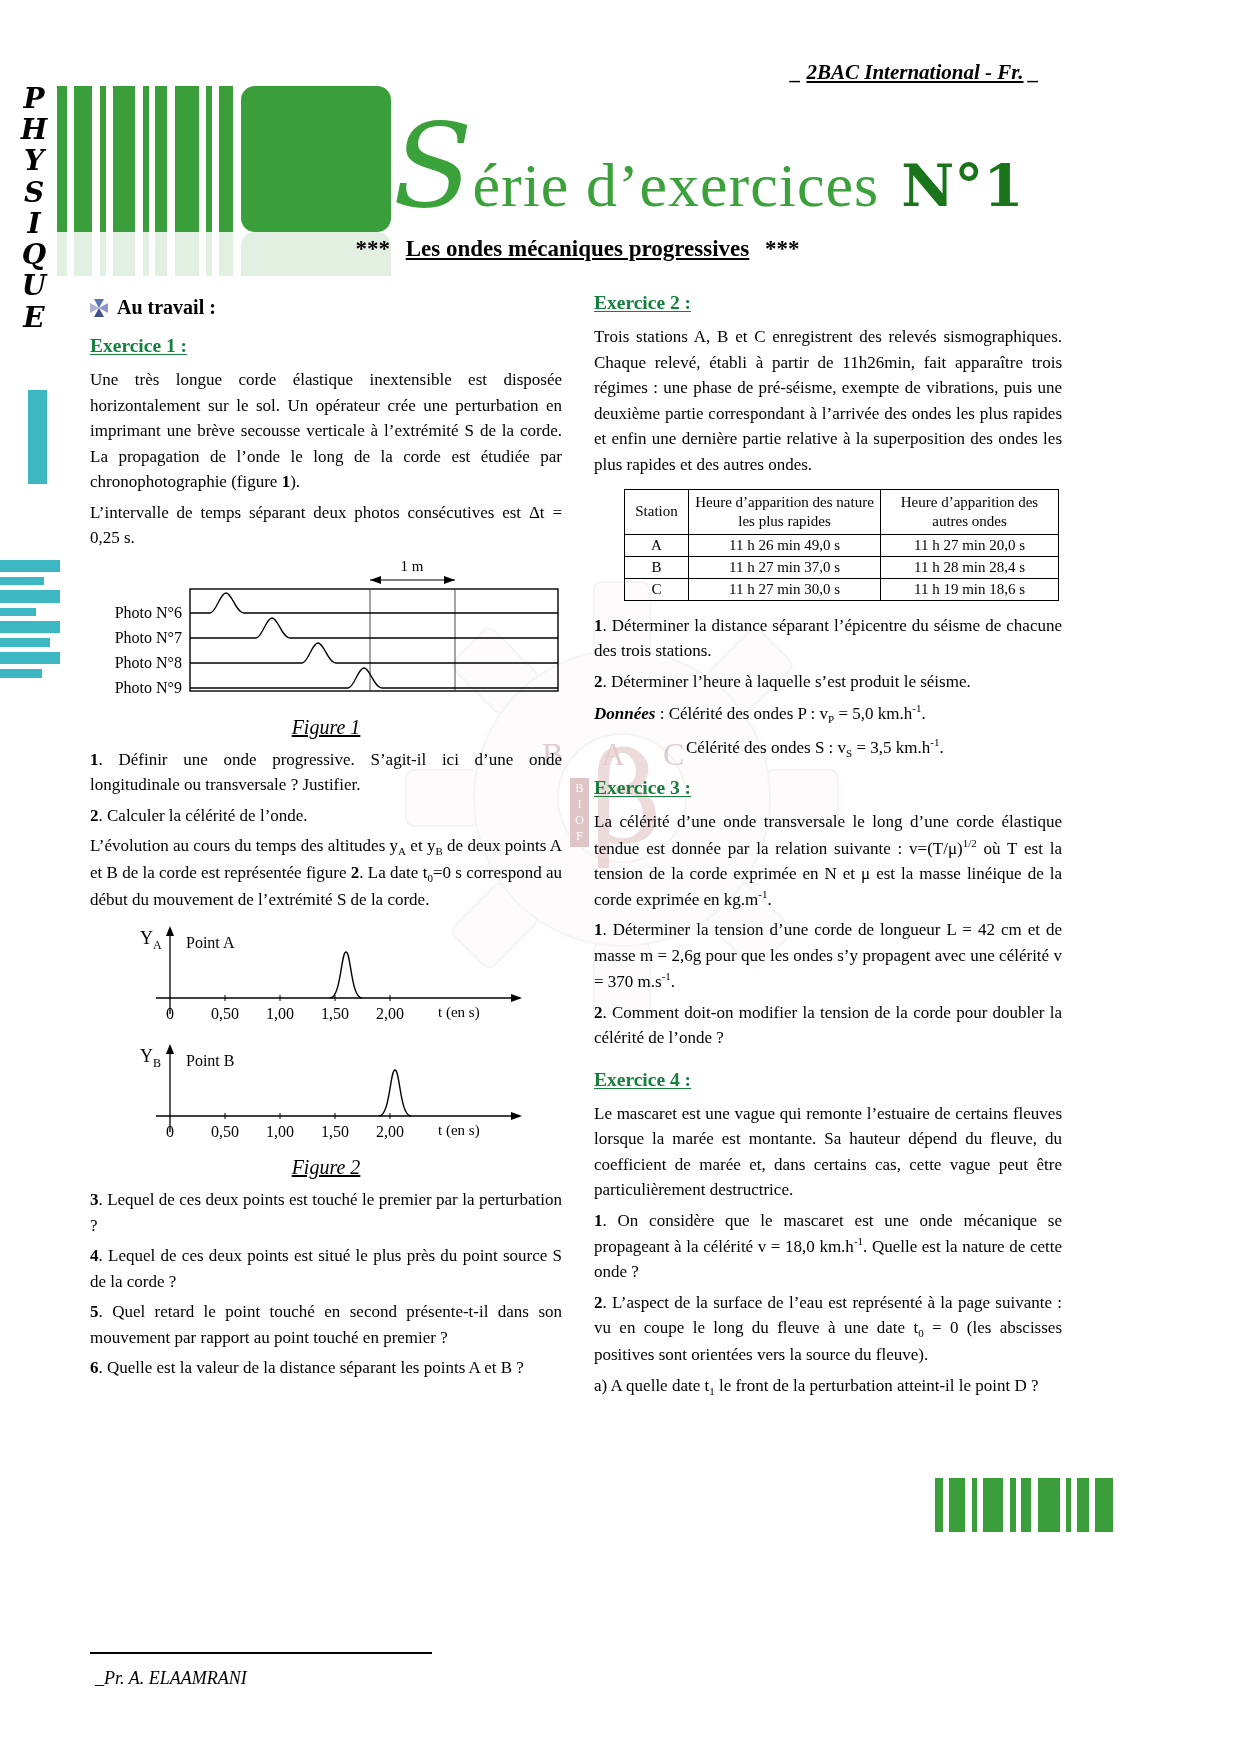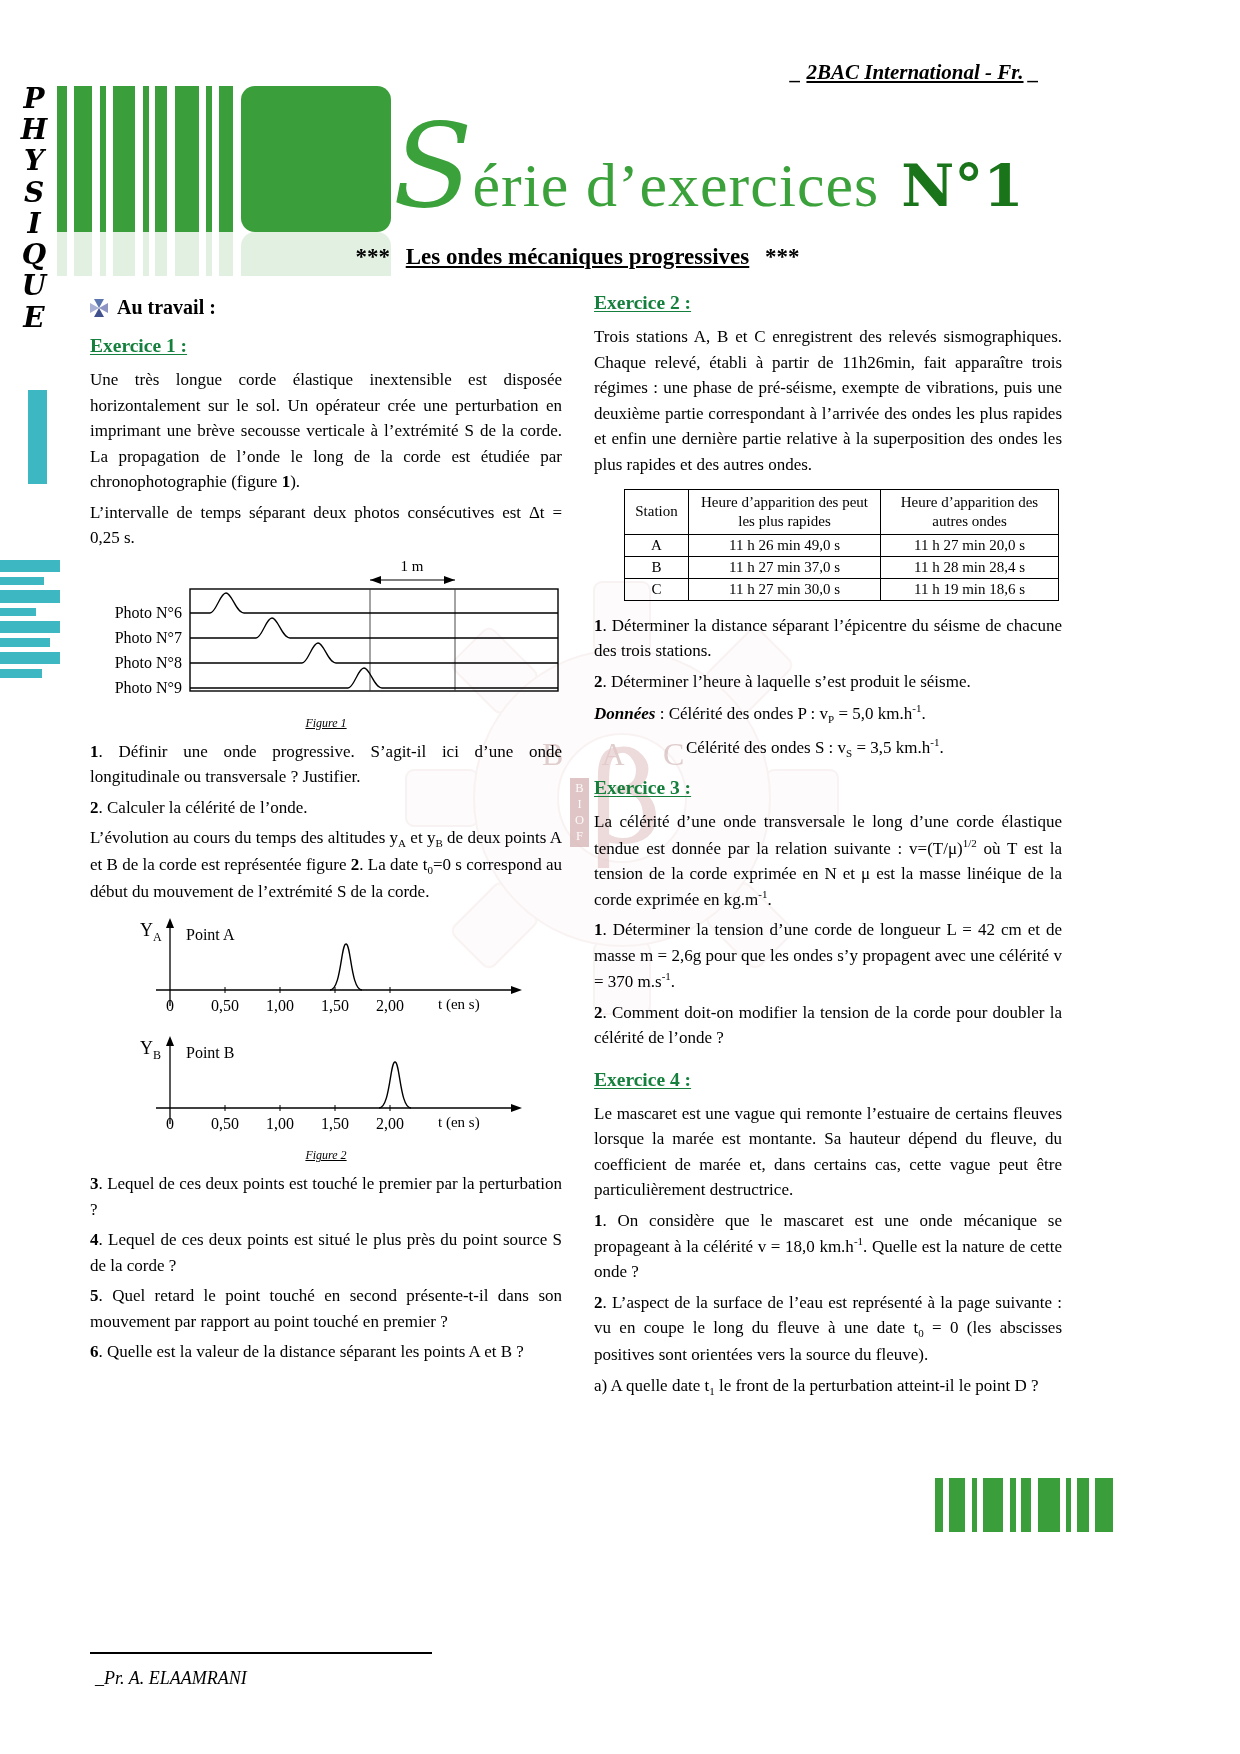--- a/index.html
+++ b/index.html
@@ -18,33 +18,33 @@
   .physique{position:absolute;left:14px;top:84px;width:40px;display:flex;flex-direction:column;align-items:center;gap:1px;
             font-family:"DejaVu Serif",serif;font-weight:700;font-style:italic;font-size:28px;line-height:1.08;z-index:2;}
 
   
   .course-tag{position:absolute;top:60px;left:760px;width:310px;text-align:center;font-style:italic;font-weight:700;font-size:21px;z-index:2;}
   .course-tag .u{text-decoration:underline;}
   .main-title{position:absolute;left:393px;top:108px;display:flex;align-items:baseline;color:#3ba13b;z-index:2;white-space:nowrap;}
   .title-s{font-size:116px;font-style:italic;font-family:"DejaVu Serif",serif;line-height:1;}
   .title-rest{font-size:62px;letter-spacing:1px;}
   .title-num{font-size:58px;font-weight:700;color:#1a741a;margin-left:22px;font-family:"DejaVu Serif",serif;}
-  .subtitle{position:absolute;top:244px;left:90px;width:975px;text-align:center;font-weight:700;font-size:23px;z-index:2;}
+  .subtitle{position:absolute;top:236px;left:90px;width:975px;text-align:center;font-weight:700;font-size:23px;z-index:2;}
   .subtitle .u{text-decoration:underline;margin:0 10px;}
 
   
   .col{position:absolute;z-index:1;}
   p.body{font-size:17px;line-height:1.5;text-align:justify;margin:0 0 5px 0;}
   .ital{font-style:italic;}
   sub{font-size:11px;}
   sup{font-size:11px;}
   .ex-head{color:#15803d;font-size:19.5px;font-weight:700;text-decoration:underline;text-underline-offset:2px;margin:14px 0 10px;}
   .au-travail{display:flex;align-items:center;gap:9px;font-weight:700;font-size:20px;margin:0 0 12px 0;}
   figure{margin:8px 0 4px 0;}
-  .fig-caption{text-align:center;font-style:italic;text-decoration:underline;font-size:12px;margin:3px 0 8px 0;}
+  .fig-caption{text-align:center;font-style:italic;text-decoration:underline;font-size:20px;margin:3px 0 8px 0;}
   svg text{font-family:"Liberation Serif",serif;fill:#000;}
   .fig2{margin-left:40px;}
   .fig2 svg{display:block;margin-bottom:10px;}
   .donnees{font-size:17px;line-height:1.5;margin:6px 0 0 0;}
   .donnees.second{margin-left:92px;}
 
   
   .ex2-table{border-collapse:collapse;margin:12px 0 12px 30px;font-size:15px;}
   .ex2-table th,.ex2-table td{border:1px solid #000;text-align:center;padding:2px 6px;font-weight:400;}
   .ex2-table th{line-height:1.25;padding:3px 6px;}
@@ -260,21 +260,21 @@
 
   <table class="ex2-table">
     <colgroup>
         <col style="width:64px">
         <col style="width:192px">
         <col style="width:178px">
       </colgroup>
     <thead>
       <tr>
         <th>Station</th>
-        <th>Heure d’apparition des peut les plus rapides</th>
+        <th>Heure d’apparition des nature les plus rapides</th>
         <th>Heure d’apparition des autres ondes</th>
       </tr>
     </thead>
     <tbody>
       <tr>
         <td>A</td>
         <td>11 h 26 min 49,0 s</td>
         <td>11 h 27 min 20,0 s</td>
       </tr>
       <tr>

